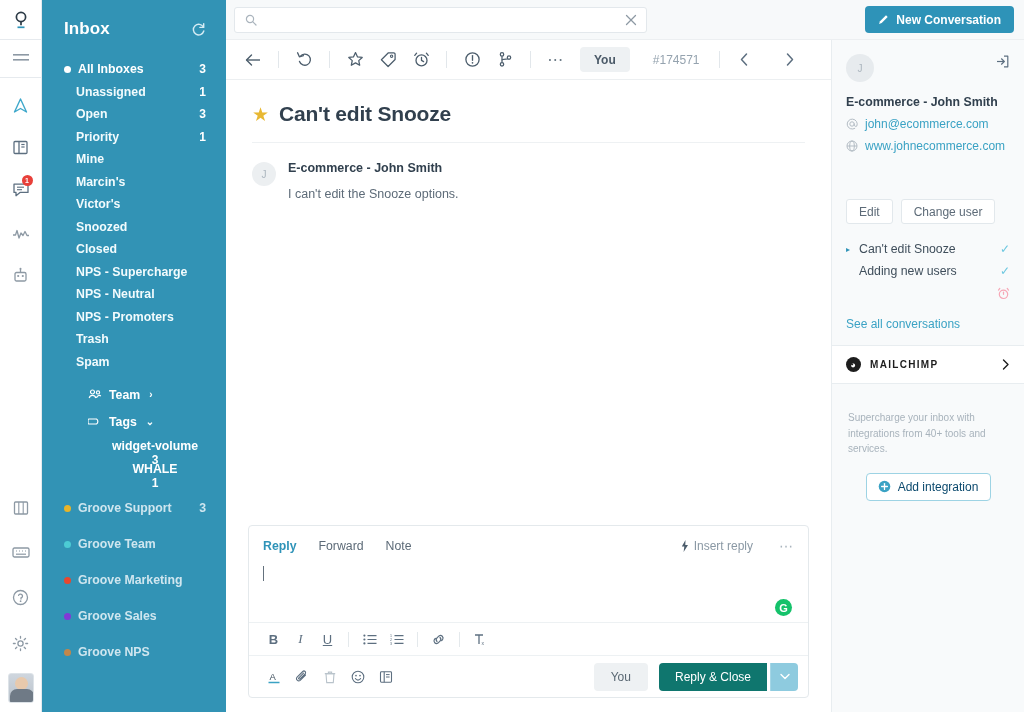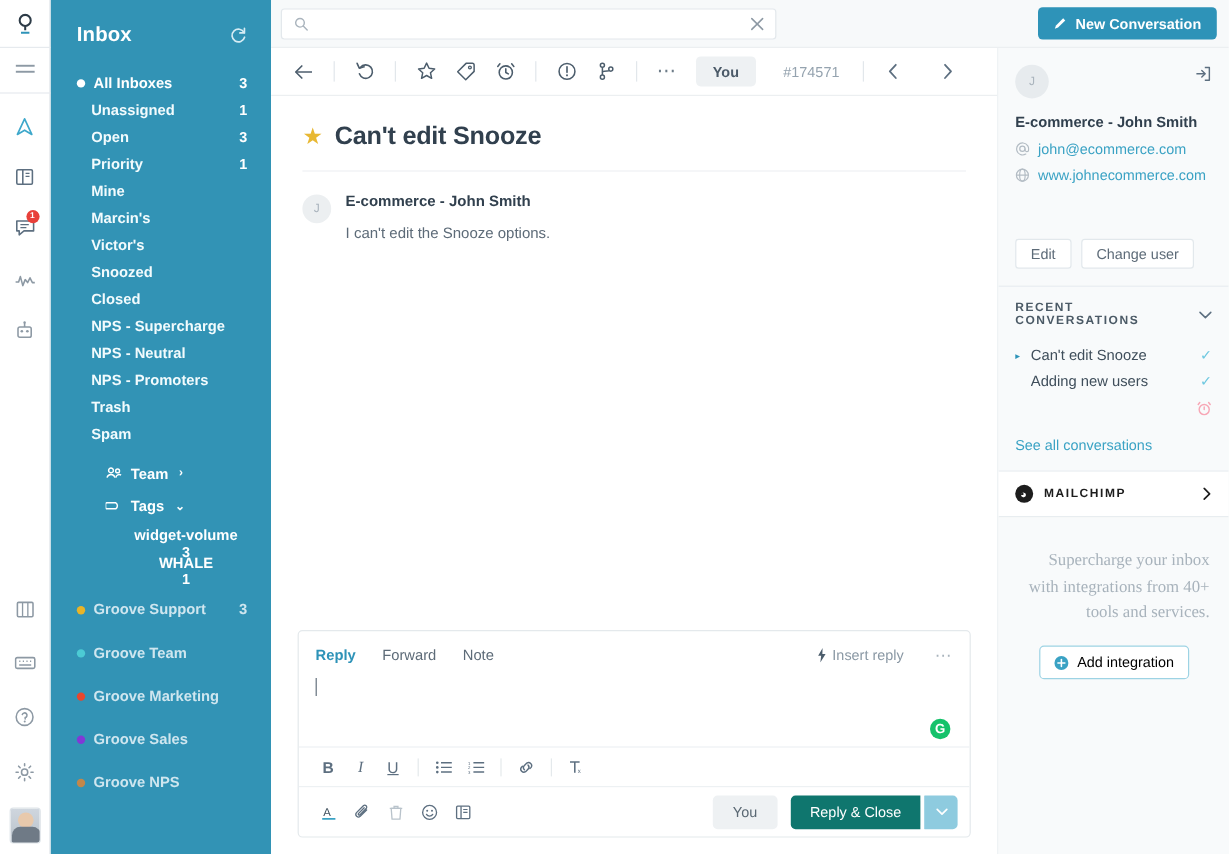--- a/index.html
+++ b/index.html
@@ -274,28 +274,28 @@
     padding: 11px 14px; font-size: 10px; font-weight: bold; letter-spacing: 1.3px;
     color: #1d1d1d;
   }
   .rp-mailchimp .lbl { flex: 1 1 auto; }
   .mc-logo {
     width: 15px; height: 15px; border-radius: 50%;
     background: #1d1d1d; color: #fff; font-size: 9px;
     display: flex; align-items: center; justify-content: center;
   }
   .rp-promo {
-    text-align: right; color: #a8b3bc; font-size: 14px;
-    line-height: 1.55; padding: 26px 16px 0 16px; font-family: Liberation Serif, serif;
+    text-align: left; color: #a8b3bc; font-size: 10px;
+    line-height: 1.55; padding: 26px 16px 0 16px;
   }
   .rp-addint {
     display: flex; align-items: center; justify-content: center; gap: 7px;
     margin: 16px auto 0 auto;
     background: #ffffff; border: 1px solid #9dd3e4; border-radius: 4px;
-    color: #000000; height: 28px; width: 125px;
+    color: #0c4a6e; height: 28px; width: 125px;
     font-size: 12px; font-family: "Liberation Sans", sans-serif; cursor: pointer;
   }
   svg { display: block; }
 </style>
 </head>
 <body>
 
 <div class="app">
 
   <div class="rail">
@@ -766,28 +766,20 @@
                 </svg>
             </span>
             <a class="rp-link" href="#">www.johnecommerce.com</a>
           </div>
           <div class="rp-btns">
             <button class="rp-btn">Edit</button>
             <button class="rp-btn">Change user</button>
           </div>
         </div>
 
-        <div class="rp-sec-head">
-          <span>RECENT CONVERSATIONS</span>
-          <span>
-            <svg width="11" height="7" viewBox="0 0 11 7">
-                <polyline points="1,1.3 5.5,5.7 10,1.3" stroke="#5d6f80" stroke-width="1.3" fill="none" stroke-linecap="round" stroke-linejoin="round"></polyline>
-              </svg>
-          </span>
-        </div>
 
         <div class="rp-conv">
           <span class="rp-caret">▸</span>
           <span class="lbl">Can't edit Snooze</span>
           <span class="rp-check">✓</span>
         </div>
         <div class="rp-conv">
           <span class="rp-caret"></span>
           <span class="lbl">Adding new users</span>
           <span class="rp-check">✓</span>

